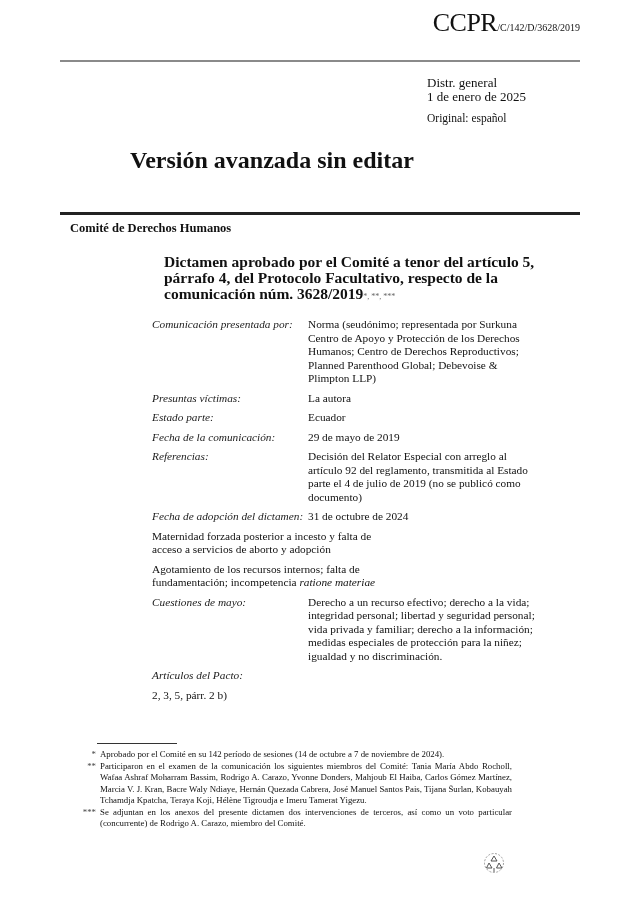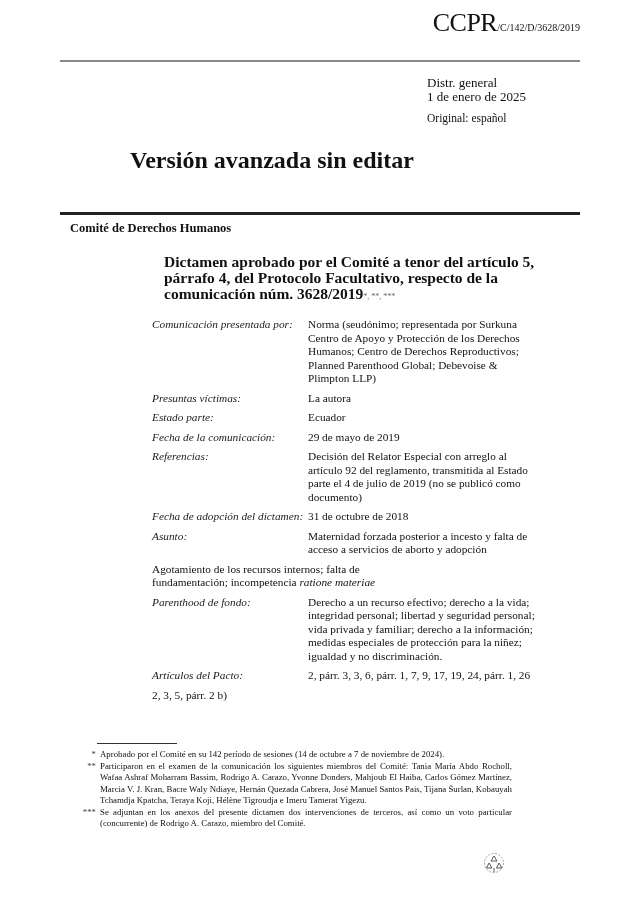--- a/index.html
+++ b/index.html
@@ -70,39 +70,37 @@
   <div class="meta-row">
     <div class="meta-label">Fecha de la comunicación:</div>
     <div class="meta-value">29 de mayo de 2019</div>
   </div>
   <div class="meta-row">
     <div class="meta-label">Referencias:</div>
     <div class="meta-value">Decisión del Relator Especial con arreglo al artículo 92 del reglamento, transmitida al Estado parte el 4 de julio de 2019 (no se publicó como documento)</div>
   </div>
   <div class="meta-row">
     <div class="meta-label">Fecha de adopción del dictamen:</div>
-    <div class="meta-value">31 de octubre de 2018</div>
+    <div class="meta-value">31 de octubre de 2024</div>
   </div>
   <div class="meta-row">
-    <div class="meta-label">Asunto:</div>
     <div class="meta-value">Maternidad forzada posterior a incesto y falta de acceso a servicios de aborto y adopción</div>
   </div>
   <div class="meta-row">
     <div class="meta-value">
       <span>Agotamiento de los recursos internos; falta de fundamentación; incompetencia</span>
       <i>ratione materiae</i>
     </div>
   </div>
   <div class="meta-row">
-    <div class="meta-label">Parenthood de fondo:</div>
+    <div class="meta-label">Cuestiones de mayo:</div>
     <div class="meta-value">Derecho a un recurso efectivo; derecho a la vida; integridad personal; libertad y seguridad personal; vida privada y familiar; derecho a la información; medidas especiales de protección para la niñez; igualdad y no discriminación.</div>
   </div>
   <div class="meta-row">
     <div class="meta-label">Artículos del Pacto:</div>
-    <div class="meta-value wide">2, párr. 3, 3, 6, párr. 1, 7, 9, 17, 19, 24, párr. 1, 26</div>
   </div>
   <div class="meta-row">
     <div class="meta-value">2, 3, 5, párr. 2 b)</div>
   </div>
 </div>
 
 <div class="abs fn-rule"></div>
 <div class="abs footnotes">
   <div class="fn">
     <span class="fn-mark">*</span>

